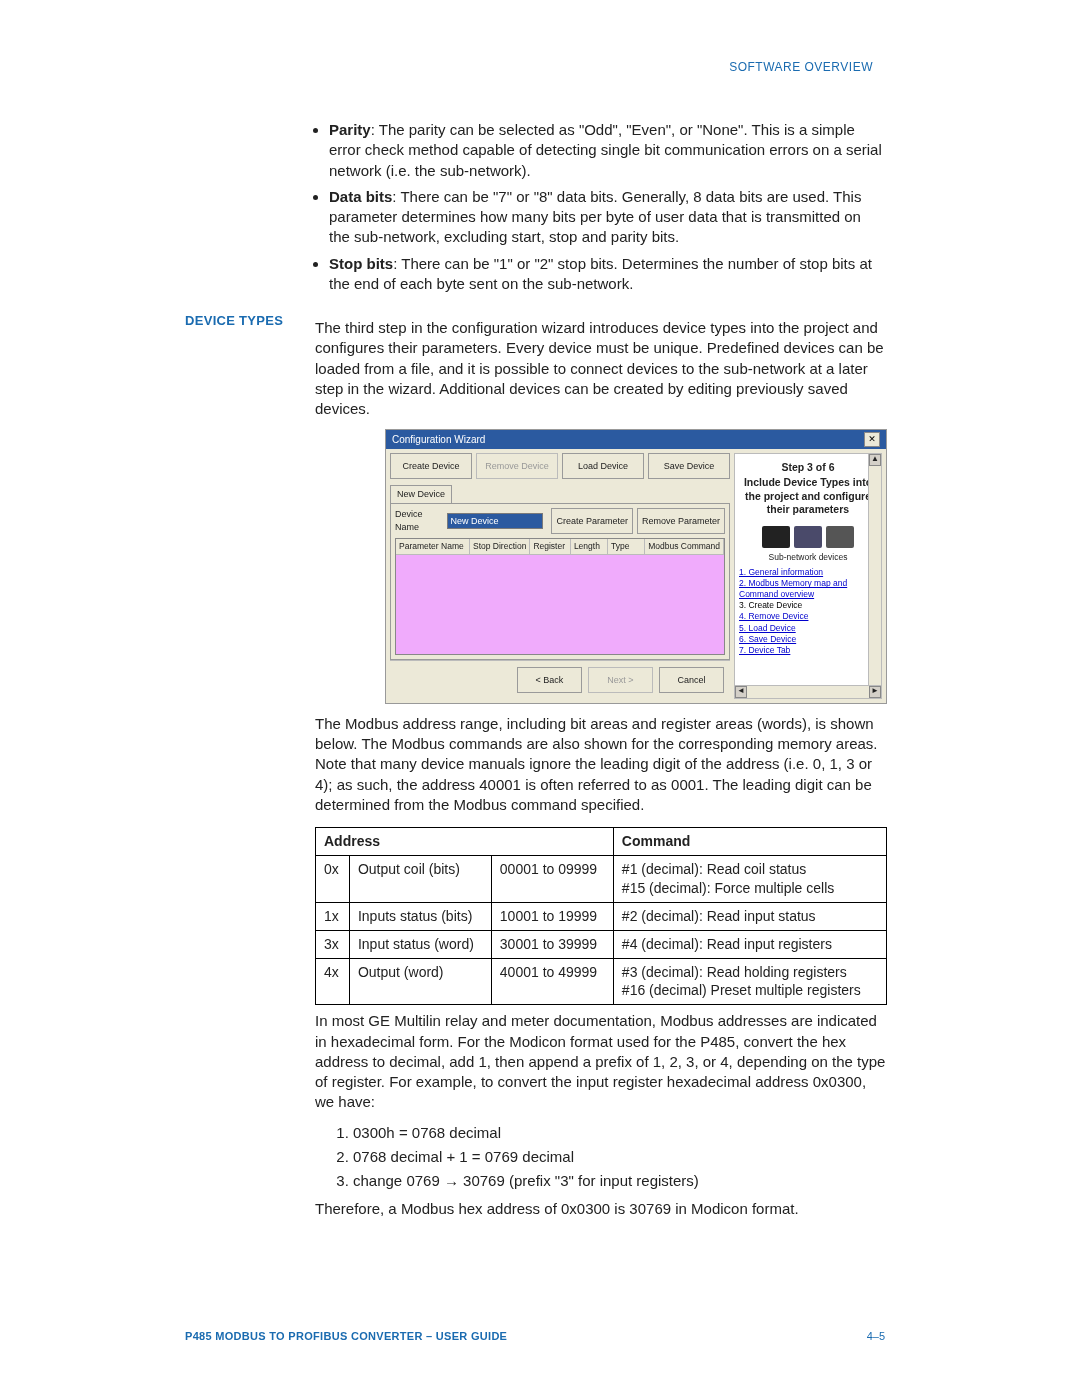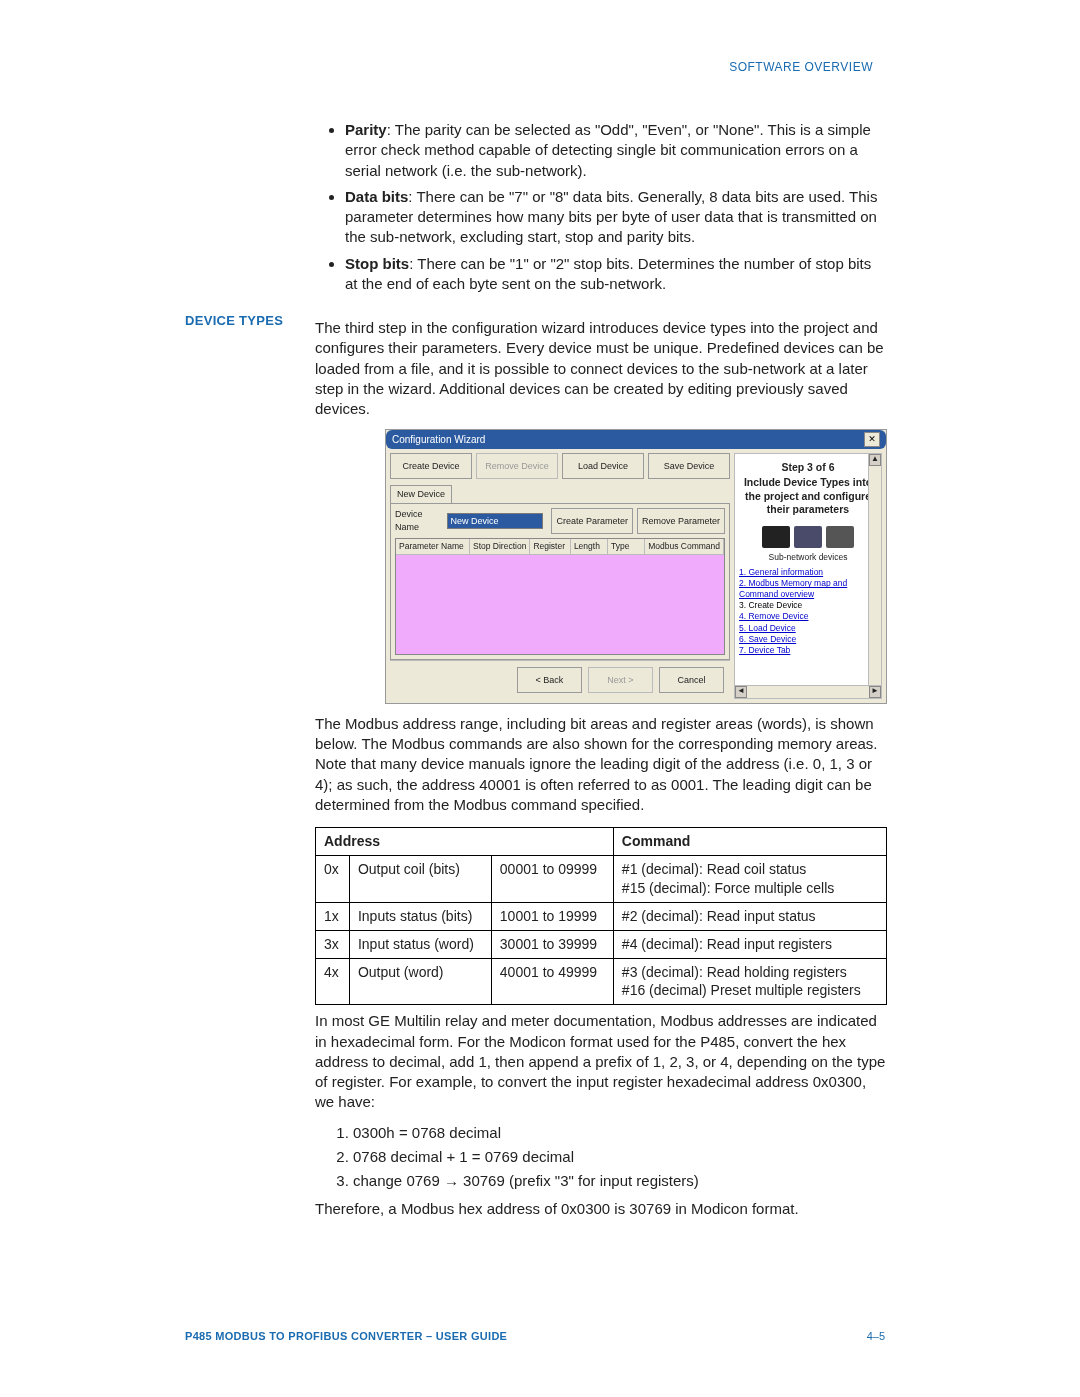--- a/index.html
+++ b/index.html
@@ -28,21 +28,21 @@
     margin-top: 60px;
     font-size: 15px;
     line-height: 1.35;
   }
   .bullets {
     margin-left: 140px;
     padding-left: 0;
   }
   .bullets li {
     list-style: disc;
-    margin-left: 20px;
+    margin-left: 4px;
     margin-bottom: 6px;
   }
   .bullets li .term {
     font-weight: bold;
   }
   .row-block {
     display: flex;
     align-items: flex-start;
     margin-top: 18px;
   }
@@ -72,21 +72,20 @@
     background: #ece9d8;
   }
   .wizard-title {
     background: #2b5aa0;
     color: #fff;
     padding: 2px 6px;
     display: flex;
     justify-content: space-between;
     align-items: center;
     font-size: 10px;
-    border-radius: 6px;
   }
   .wizard-title .close {
     background: #ece9d8;
     color: #000;
     width: 14px;
     height: 13px;
     display: inline-flex;
     align-items: center;
     justify-content: center;
     border: 1px solid #888;

